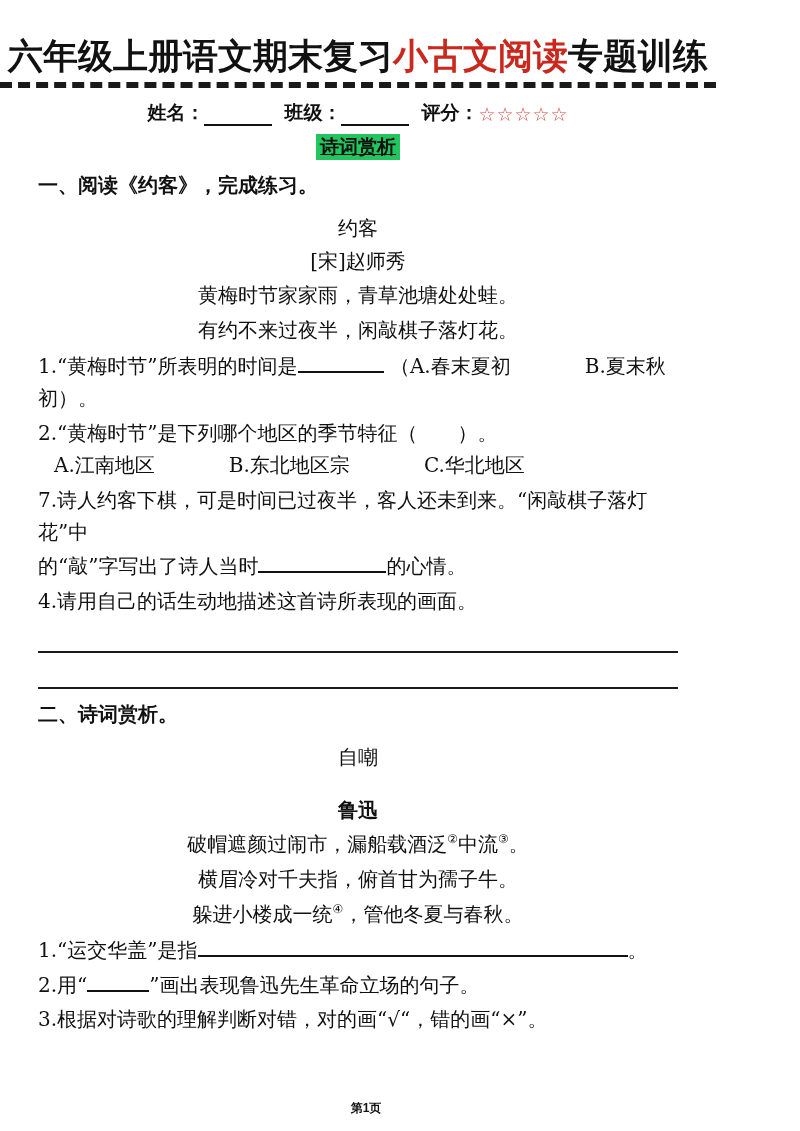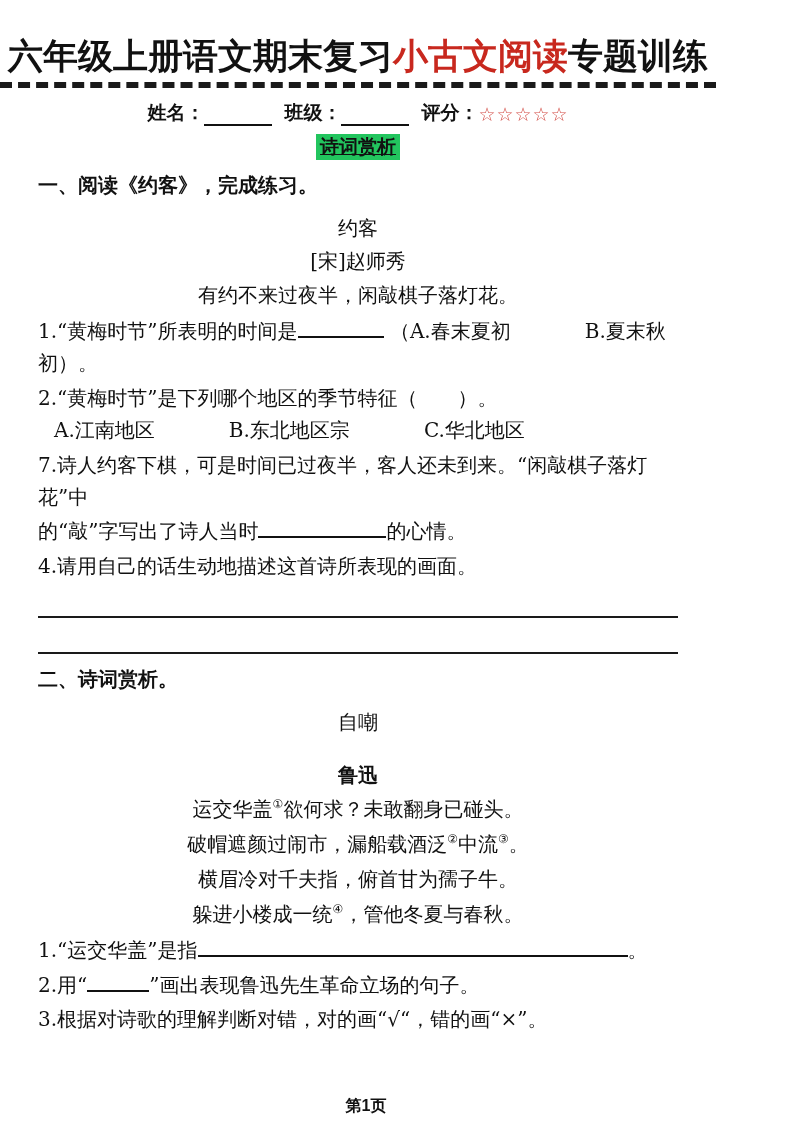--- a/index.html
+++ b/index.html
@@ -153,21 +153,21 @@
   }
 
   .footer {
     position: absolute;
     left: 16px;
     right: 0;
     bottom: 14px;
     text-align: center;
     font-family: "Liberation Sans", "DejaVu Sans", sans-serif;
     font-weight: bold;
-    font-size: 16px;
+    font-size: 12px;
   }
 </style>
 </head>
 <body>
 
 <div class="page">
 
   <div class="title-wrap">
     <div class="title">
       <span class="blk">六年级上册语文期末复习</span><span class="red">小古文阅读</span><span class="blk">专题训练</span>
@@ -193,20 +193,21 @@
   <div class="banner-wrap">
     <span class="banner">诗词赏析</span>
   </div>
 
   <div class="content">
 
     <div class="q-head">一、阅读《约客》，完成练习。</div>
 
     <div class="poem-title">约客</div>
     <div class="poem-author">[宋]赵师秀</div>
+    <div class="poem-line">黄梅时节家家雨，青草池塘处处蛙。</div>
     <div class="poem-line">有约不来过夜半，闲敲棋子落灯花。</div>
 
     <div class="q-line">
       <span>1.“黄梅时节”所表明的时间是</span><span class="ul-s"></span>
       <span>（A.春末夏初</span><span class="opt-gap-1"></span><span>B.夏末秋初）。</span>
     </div>
 
     <div class="q-line">
       <span>2.“黄梅时节”是下列哪个地区的季节特征（</span><span class="paren-gap"></span><span>）。</span>
     </div>
@@ -223,23 +224,20 @@
     <div class="q-line">4.请用自己的话生动地描述这首诗所表现的画面。</div>
 
     <div class="answer-rule"></div>
     <div class="answer-rule second"></div>
 
     <div class="q-head">二、诗词赏析。</div>
 
     <div class="poem-title">自嘲</div>
     <div class="poem-author bold">鲁迅</div>
 
-    <div class="poem-line">
-      <span>运交华盖</span><sup class="cn">①</sup><span>欲何求？未敢翻身已碰头。</span>
-    </div>
     <div class="poem-line">
       <span>破帽遮颜过闹市，漏船载酒泛</span><sup class="cn">②</sup><span>中流</span><sup class="cn">③</sup><span>。</span>
     </div>
     <div class="poem-line">横眉冷对千夫指，俯首甘为孺子牛。</div>
     <div class="poem-line">
       <span>躲进小楼成一统</span><sup class="cn">④</sup><span>，管他冬夏与春秋。</span>
     </div>
 
 
     <div class="q-line">

